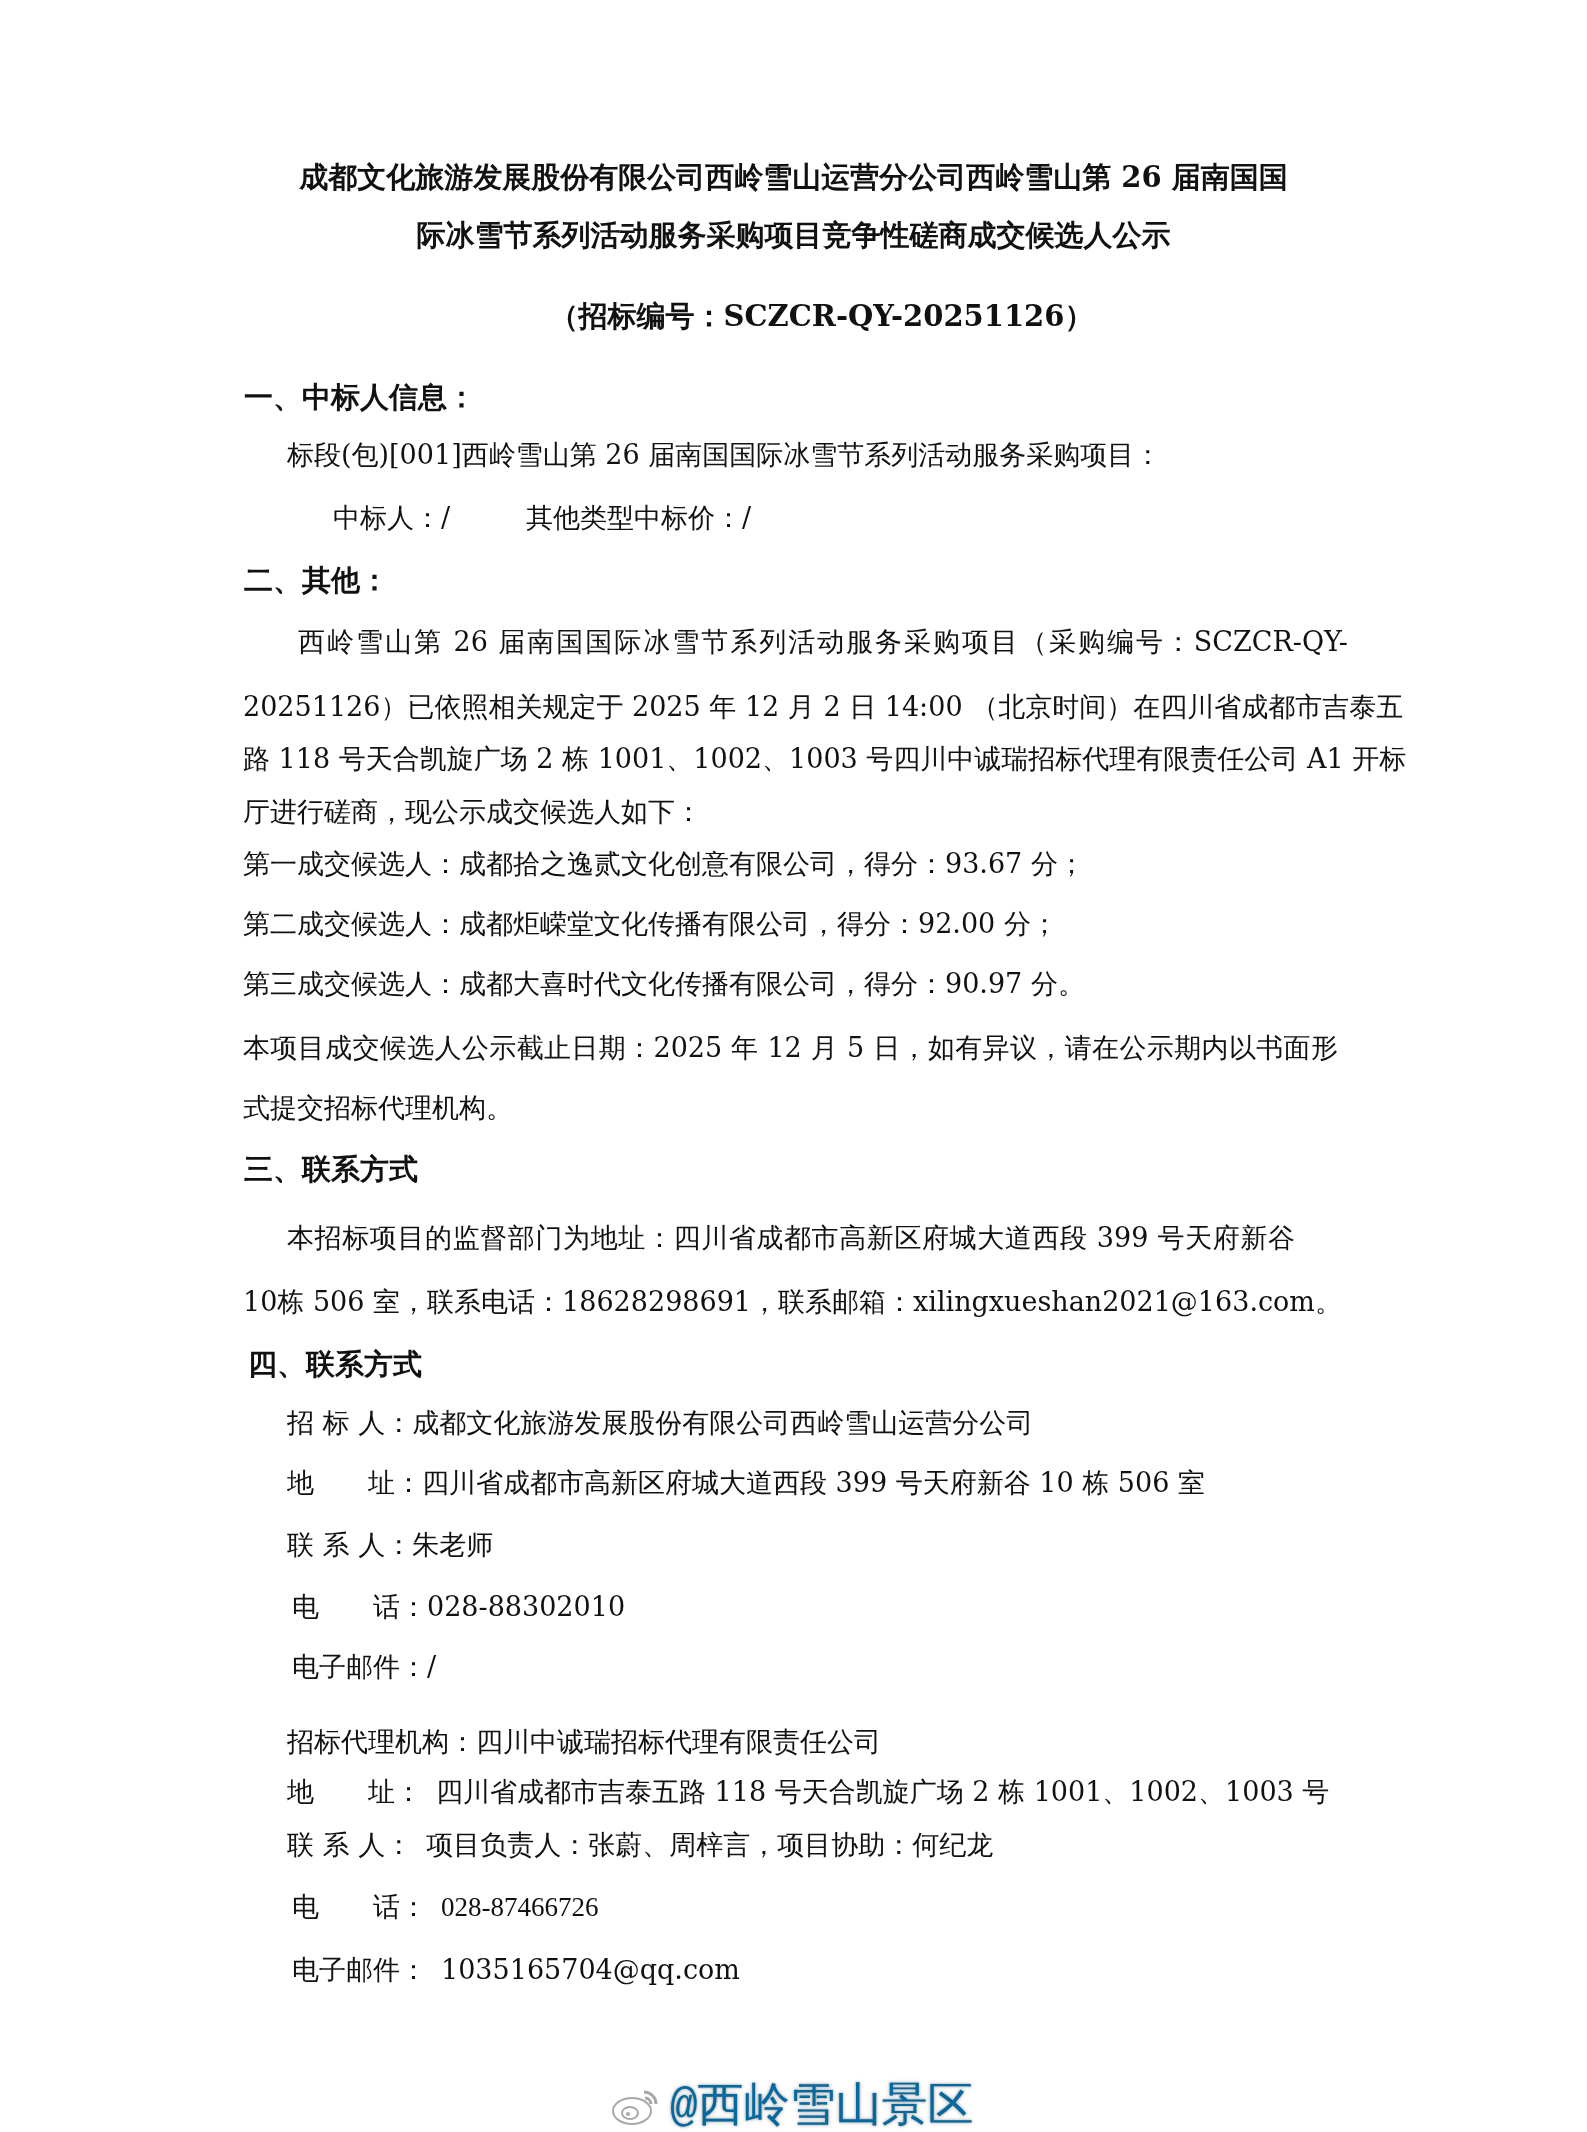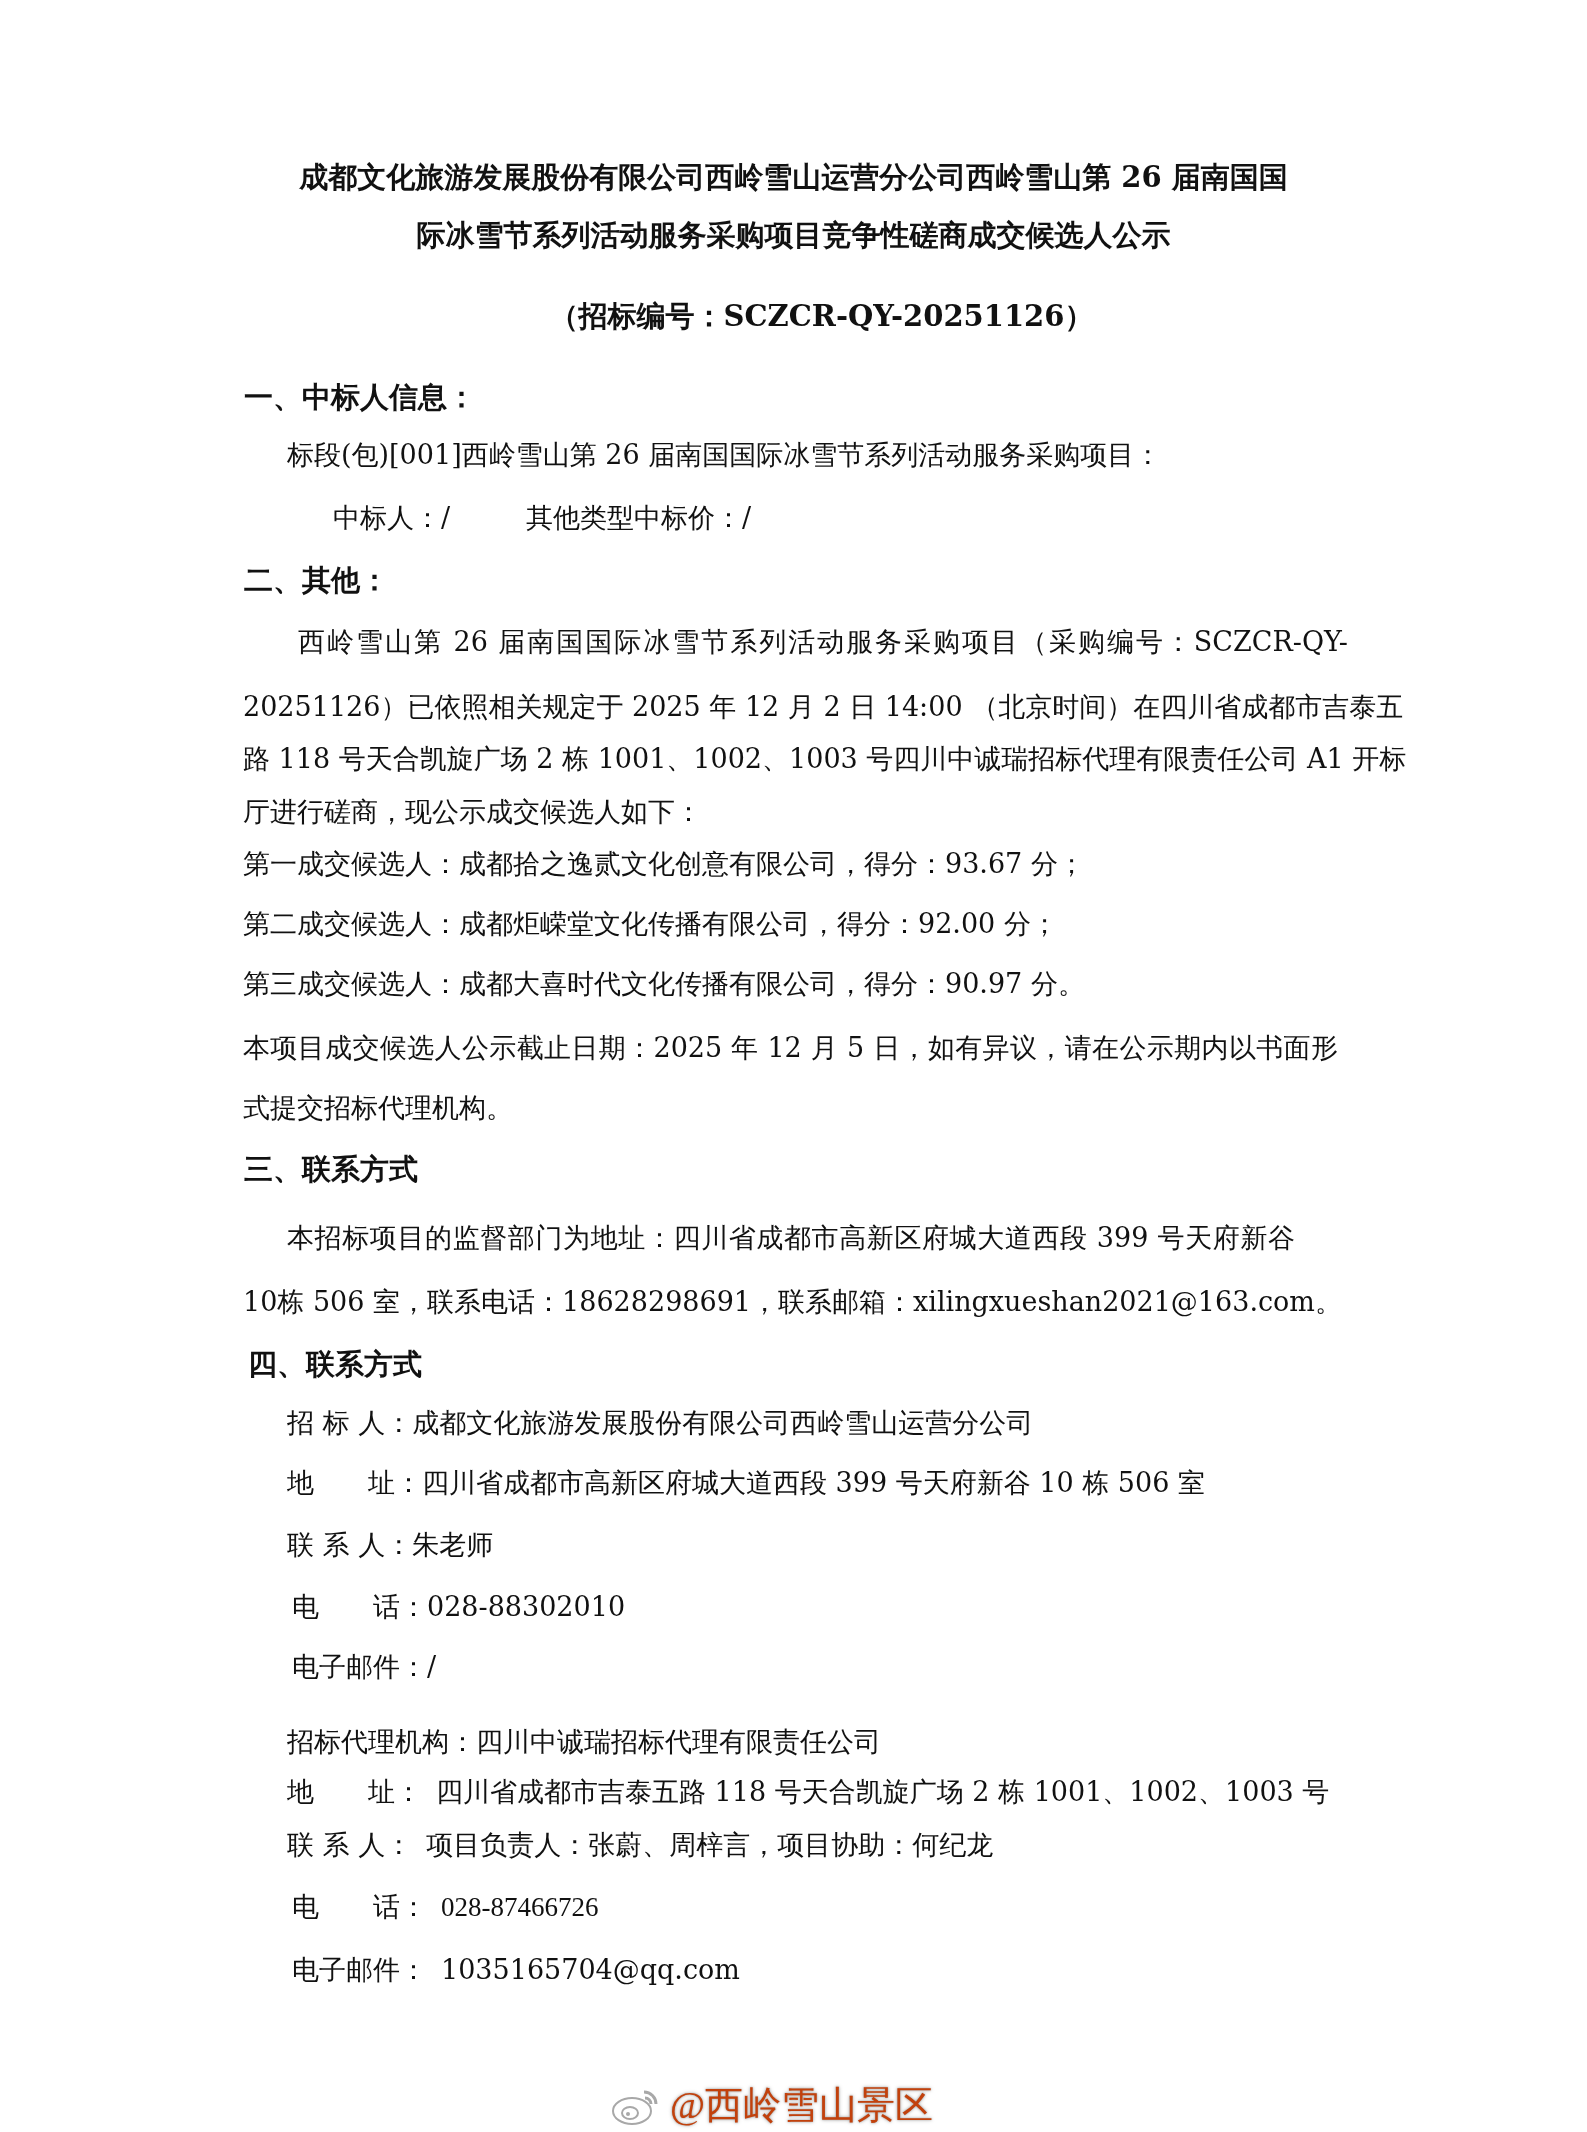--- a/index.html
+++ b/index.html
@@ -3,21 +3,21 @@
 <meta charset="utf-8">
 <style>
   html, body { margin: 0; padding: 0; background: #ffffff; }
   body { width: 1587px; height: 2132px; position: relative; overflow: hidden;
          font-family: "DejaVu Serif", "Liberation Serif", serif; color: #111; }
   .line { position: absolute; white-space: nowrap; font-size: 27px; line-height: 36px; }
   .title { font-weight: bold; font-size: 29px; left: 0; width: 1587px; text-align: center; }
   .heading { font-weight: bold; font-size: 29px; }
   .justify { text-align: justify; text-align-last: justify; }
   .wm { position: absolute; left: 610px; top: 2082px; height: 46px; display: flex; align-items: center;
-        font-family: Liberation Serif, serif; font-size: 38px; color: #c2410c;
+        font-family: Liberation Mono, monospace; font-size: 46px; color: #0369a1;
         text-shadow: 0 0 2px #9a9a9a, 0 0 4px #bdbdbd; }
   .wm svg { margin-right: 8px; }
   .lbl { display: inline-block; }
 </style>
 </head>
 <body>
 
 <div class="line title" style="top:159px;">成都文化旅游发展股份有限公司西岭雪山运营分公司西岭雪山第 26 届南国国</div>
 <div class="line title" style="top:217px;">际冰雪节系列活动服务采购项目竞争性磋商成交候选人公示</div>
 <div class="line title" style="top:298px;padding-left:28px;">（招标编号：SCZCR-QY-20251126）</div>

